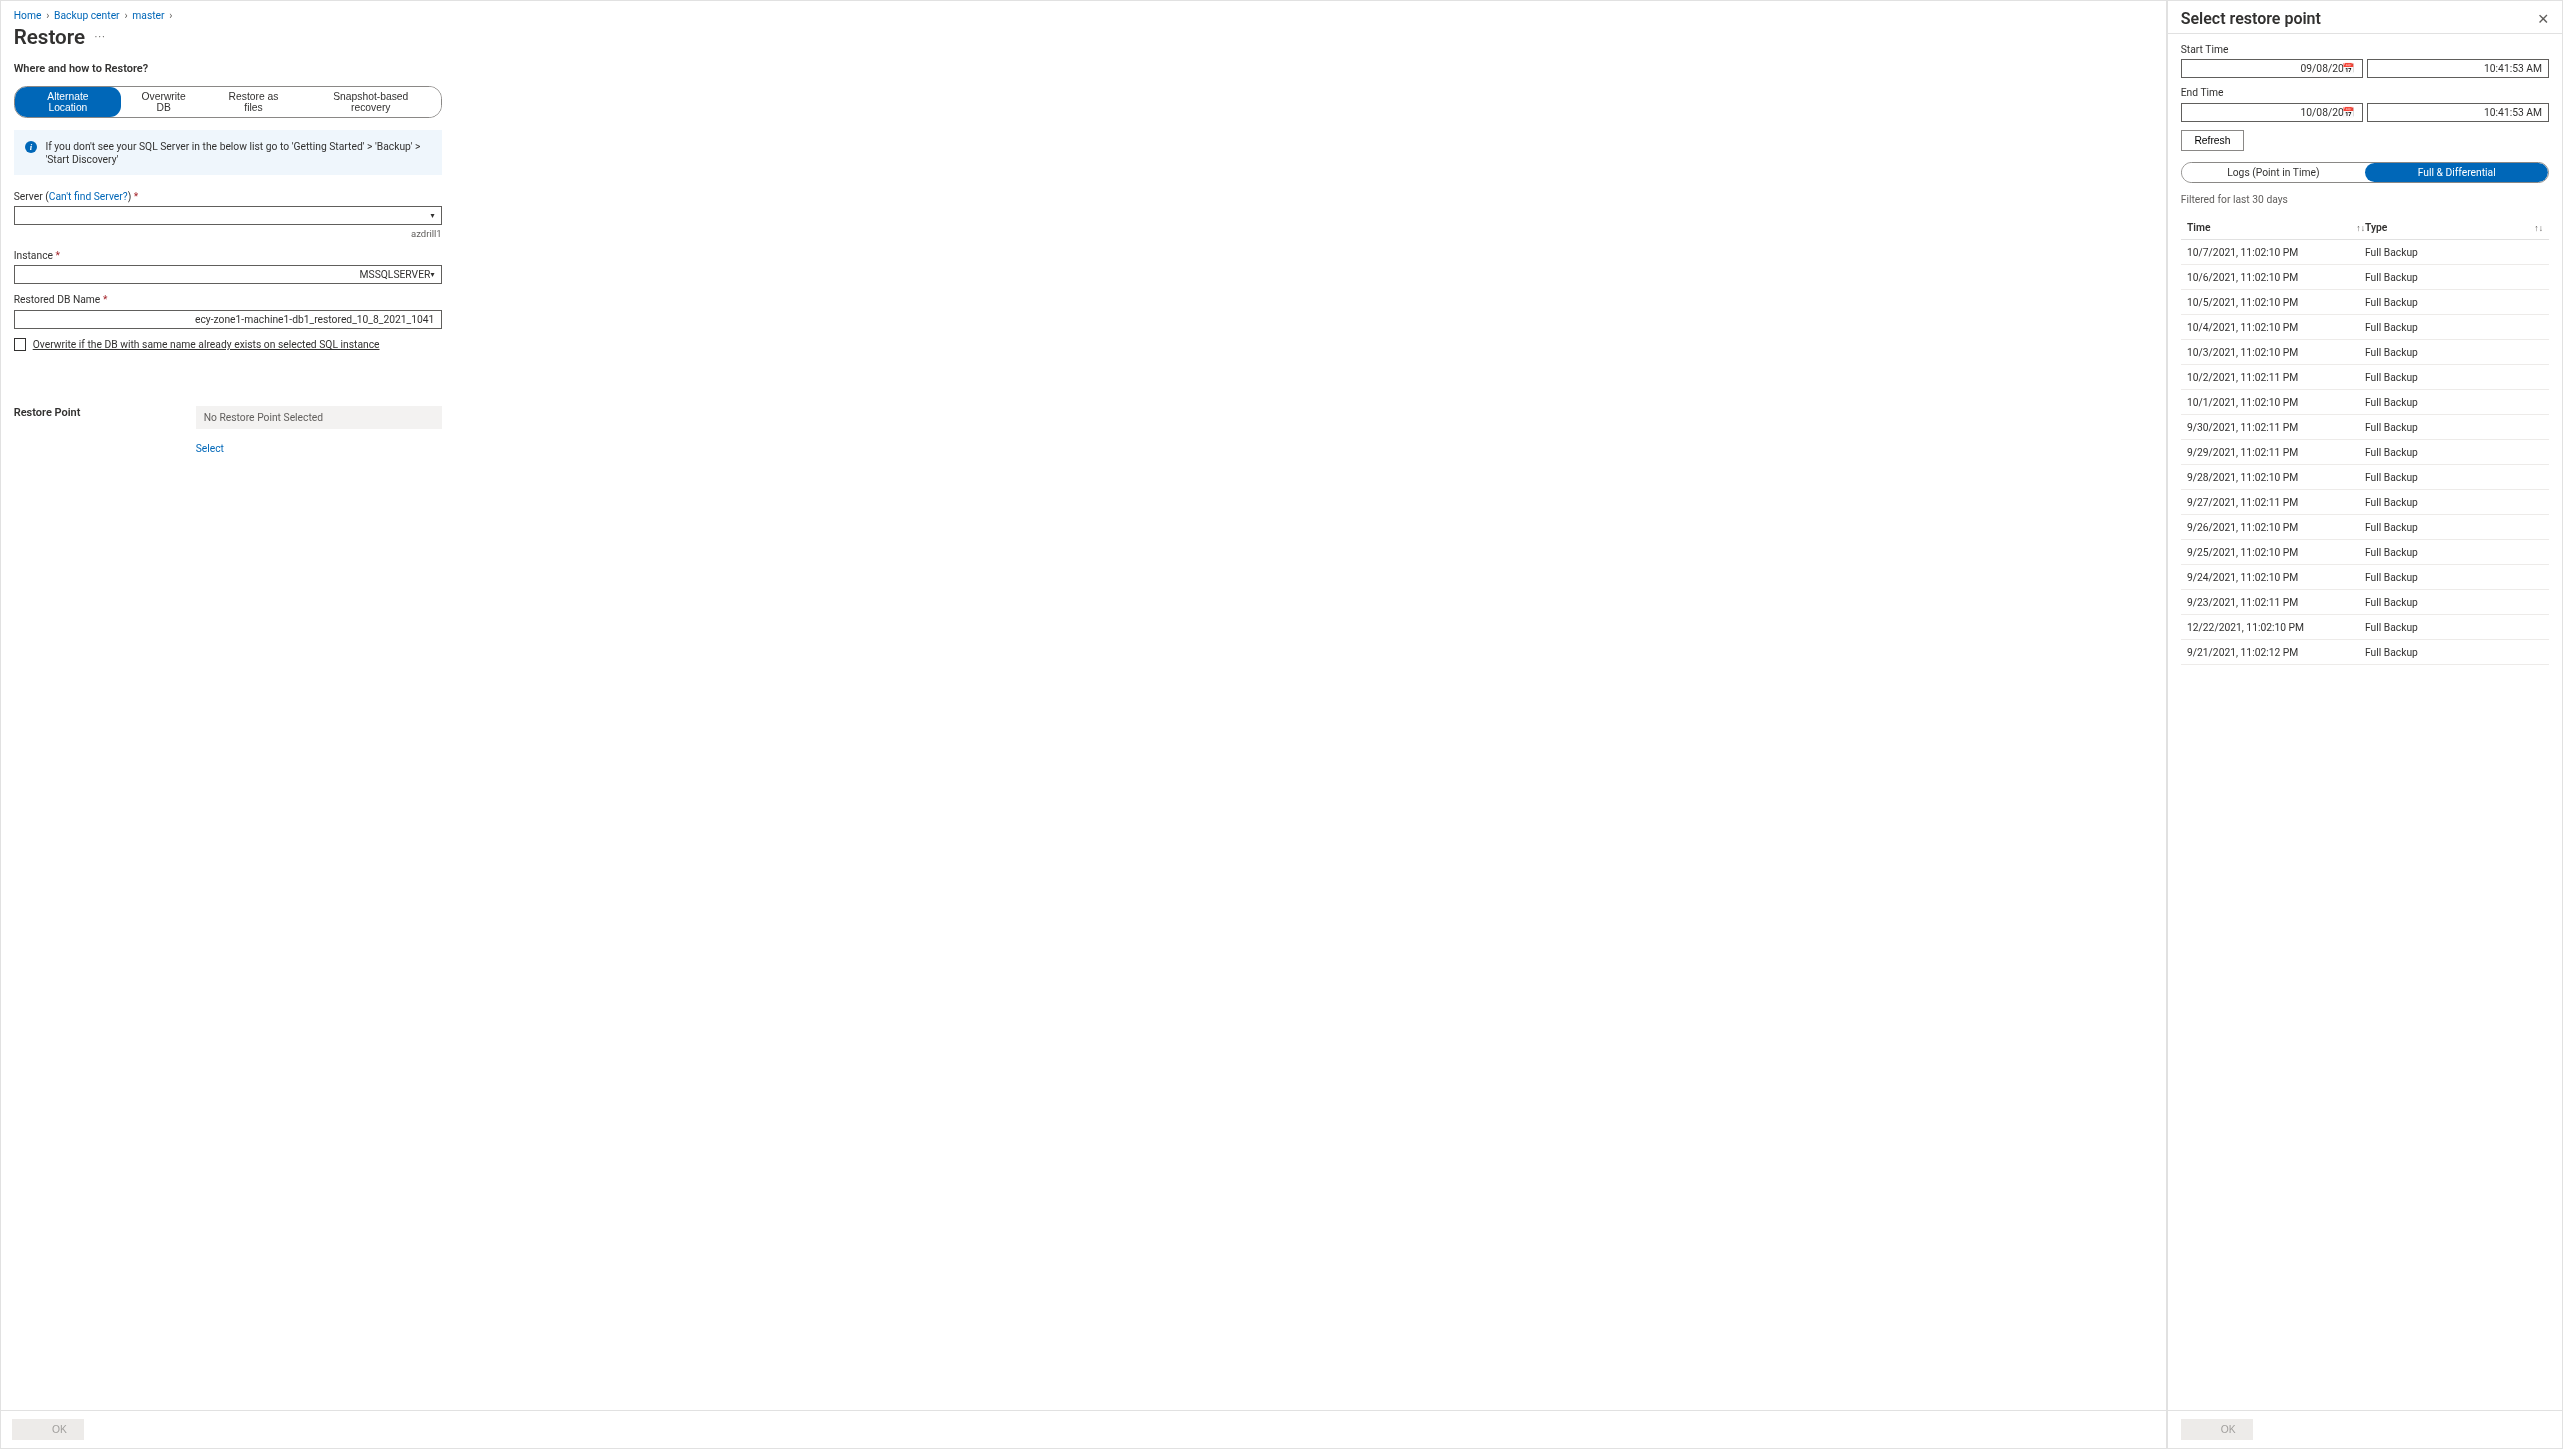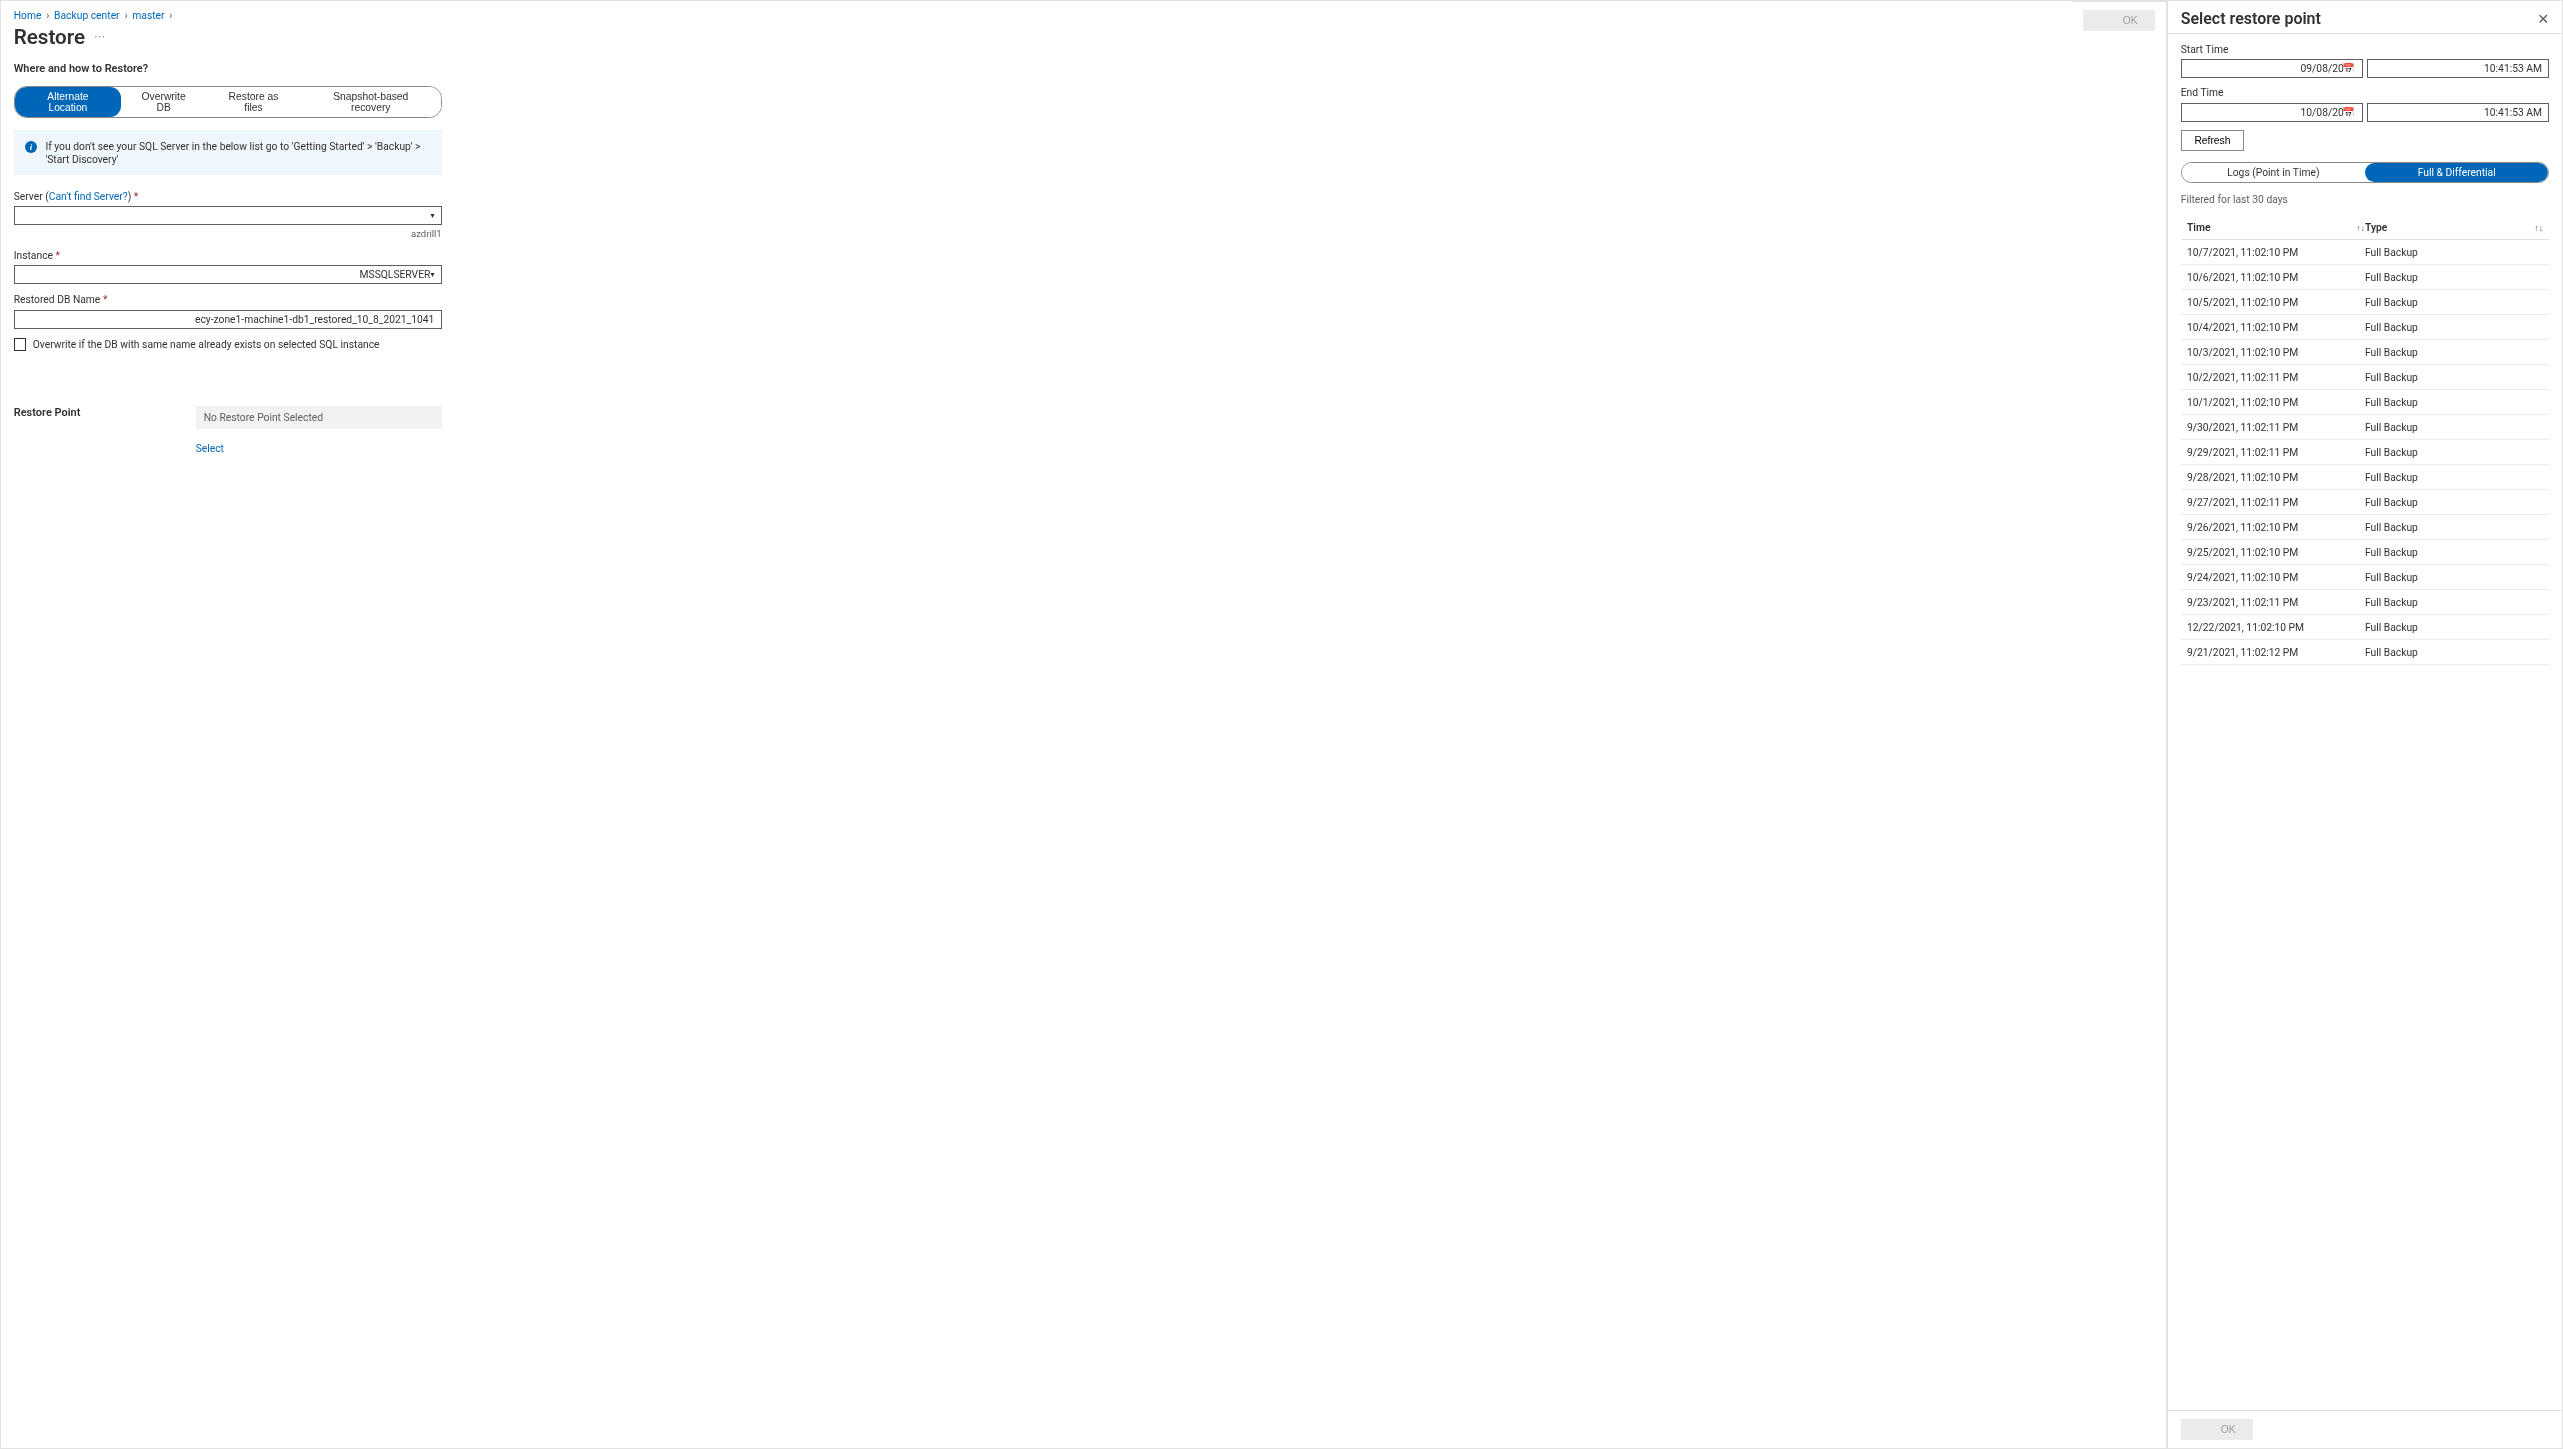--- a/index.html
+++ b/index.html
@@ -14,21 +14,21 @@
   .app {
     display: flex;
     height: 100vh;
     width: 100%;
     border: 0.8px solid #e1e1e1;
   }
   
   .main {
     flex: 1 1 auto;
     display: flex;
-    flex-direction: row;
+    flex-direction: column;
     min-width: 0;
     border-right: 0.8px solid #e1e1e1;
   }
   .main-content {
     flex: 1 1 auto;
     overflow-y: auto;
     padding: 6.3px 12.7px 12.7px 12.7px;
   }
   .breadcrumb {
     display: flex;
@@ -103,21 +103,21 @@
     height: 19px;
     padding: 1.6px 6.3px;
     display: flex;
     align-items: center;
     justify-content: flex-end;
     cursor: pointer;
   }
   .text-input { cursor: text; }
   .chevdown { font-size: 8px; color: #323130; }
   .hint-right { text-align: right; font-size: 9.5px; color: #605e5c; margin-top: 3.2px; }
-  .checkbox-row { display: flex; align-items:center; gap: 6.3px; margin-top: 4.8px; }
+  .checkbox-row { display: flex; align-items:center; gap: 6.3px; margin-top: 4.8px; text-decoration: underline; }
   .checkbox-box {
     width: 12.7px; height: 12.7px; border: 0.8px solid #323130; background: #fff; cursor: pointer;
   }
   
   .rp-section { margin-top: 55px; display: flex; align-items: flex-start; gap: 24px; }
   .rp-label { font-size: 11px; font-weight: 600; width: 158px; }
   .rp-value-col { flex: 1; max-width: 261px; }
   .rp-value-box {
     background: #f3f2f1; padding: 4.8px 8px; font-size: 10.3px; color: #605e5c;
   }

